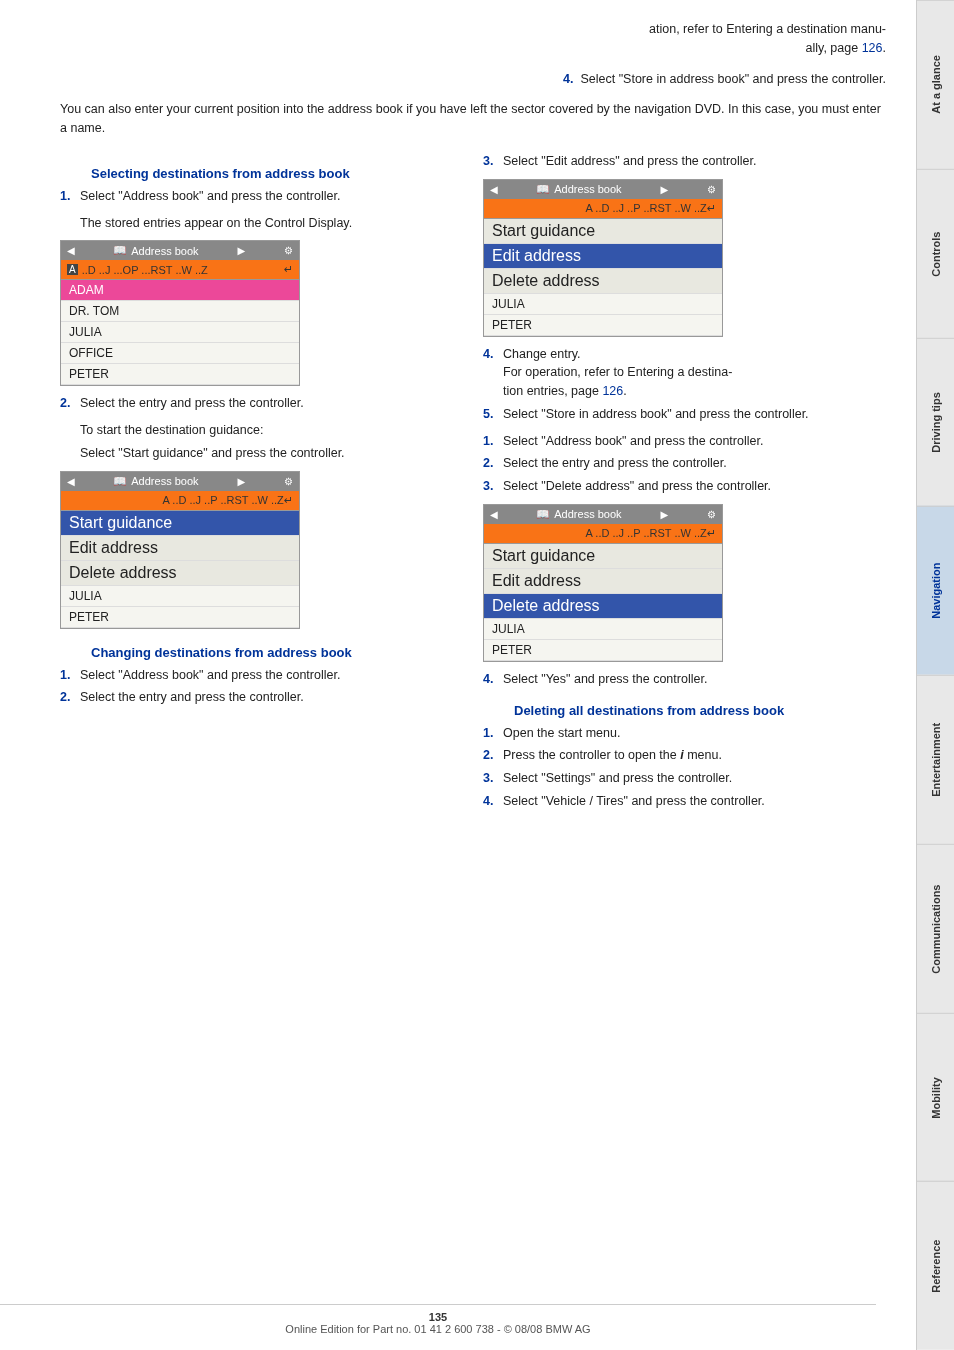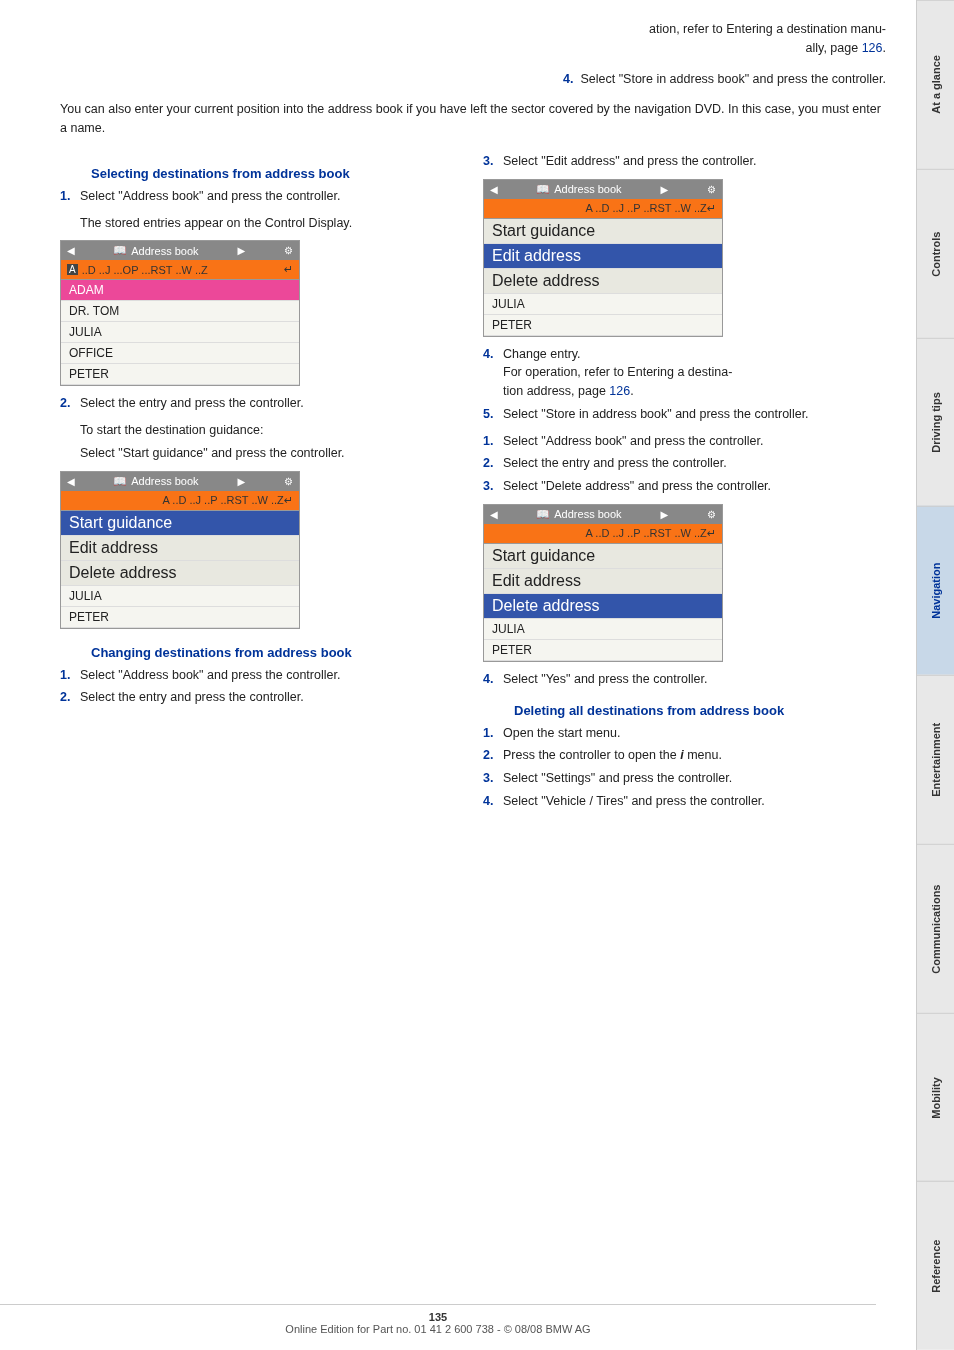--- a/index.html
+++ b/index.html
@@ -342,21 +342,21 @@
         <div class="ab-entry">PETER</div>
       </div>
 
       <ul class="numbered-list">
         <li>
           <span class="num">4.</span>
           <div>
             <div>Change entry.</div>
             <div>
               <span>For operation, refer to Entering a destina-</span><br>
-              <span>tion address, page </span><a class="ref-link">126</a><span>.</span>
+              <span>tion entries, page </span><a class="ref-link">126</a><span>.</span>
             </div>
           </div>
         </li>
         <li style="margin-top:4px;">
           <span class="num">5.</span>
           <span>Select "Store in address book" and press the controller.</span>
         </li>
       </ul>
 
 

